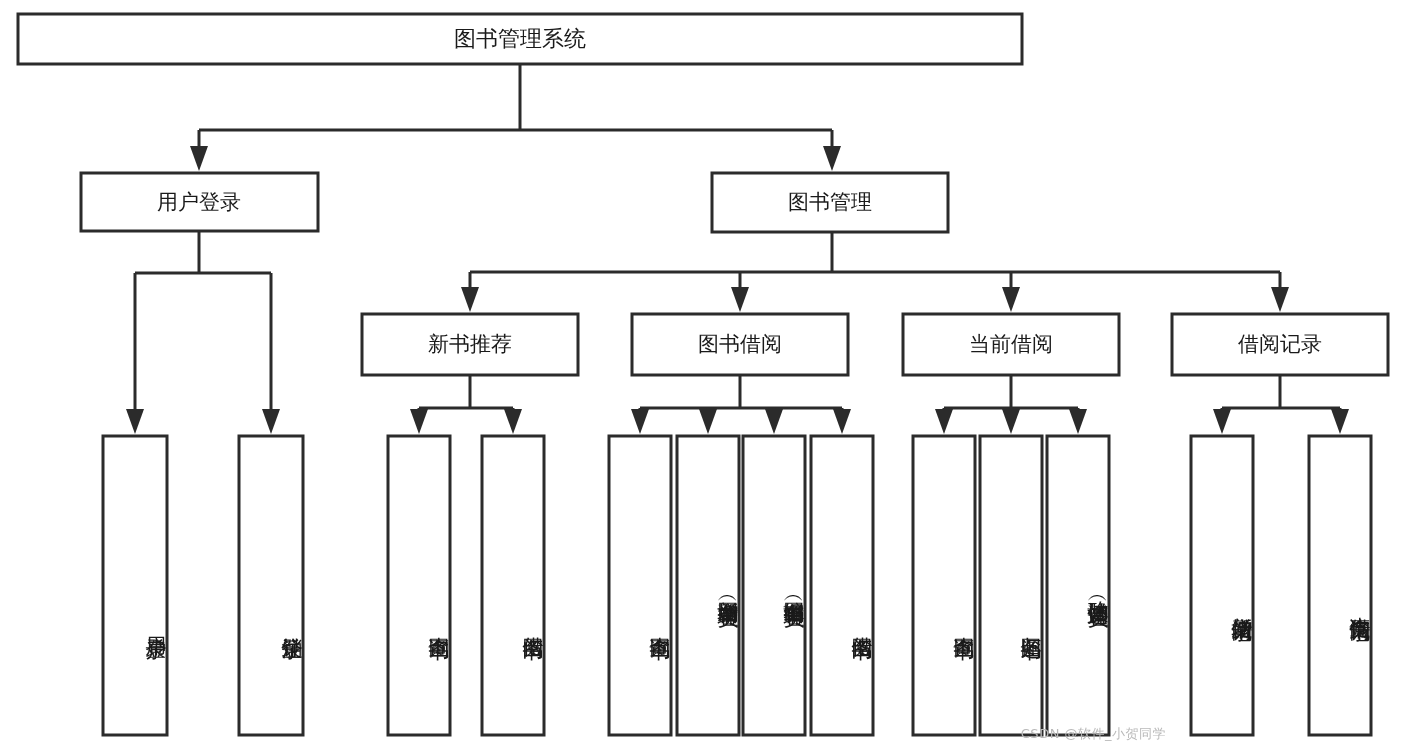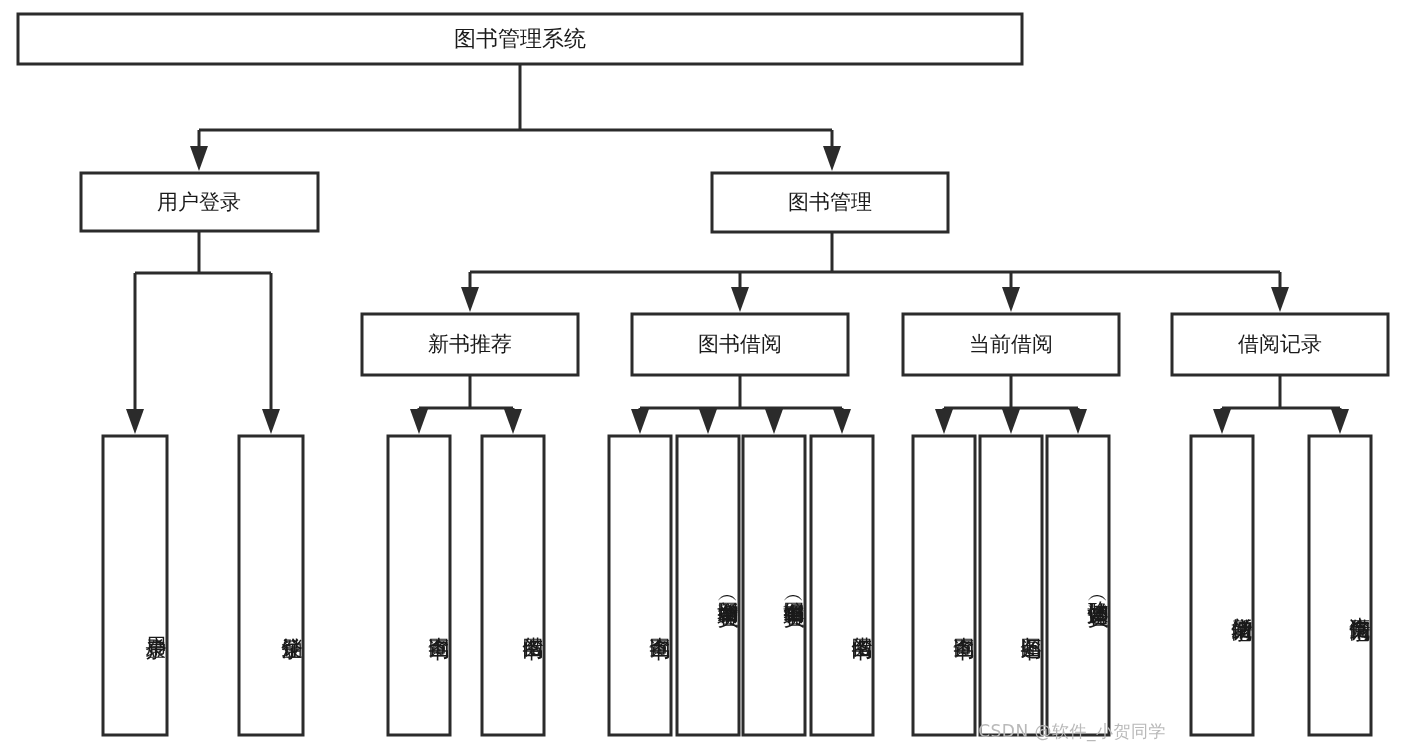--- a/index.html
+++ b/index.html
@@ -70,21 +70,21 @@
     display: flex;
     align-items: flex-start;
     justify-content: center;
     pointer-events: none;
   }
   .watermark {
     position: absolute;
     right: 8px;
     bottom: 4px;
     font-family: "DejaVu Sans", "Liberation Sans", sans-serif;
-    font-size: 17px;
+    font-size: 13px;
     color: #b9b9b9;
     white-space: nowrap;
     letter-spacing: 0.5px;
   }
 </style>
 </head>
 <body>
 
 <div id="diagram-root">
 

